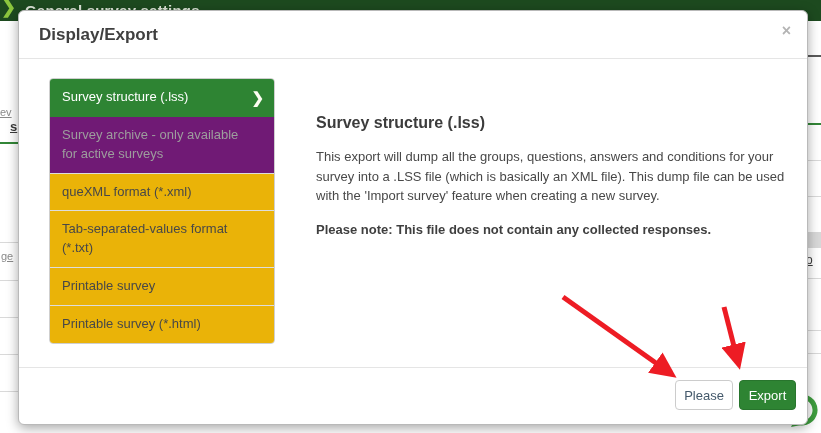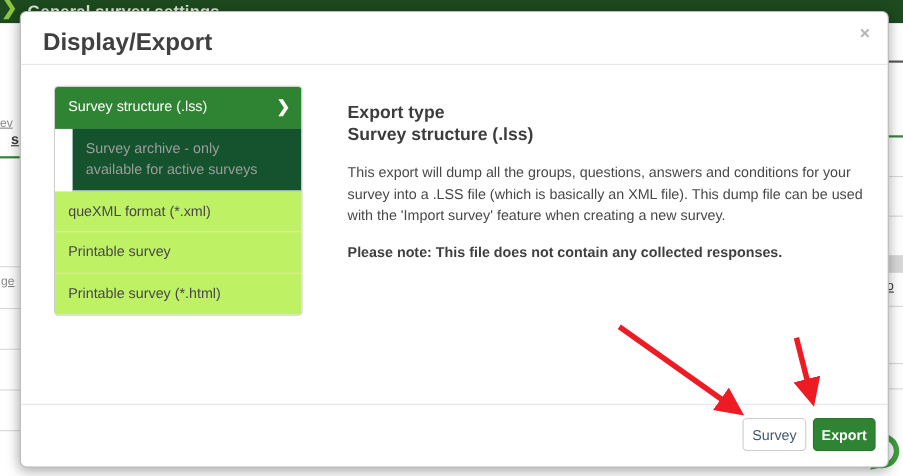--- a/index.html
+++ b/index.html
@@ -20,54 +20,54 @@
   .hline.green{height:2px;background:#328637;}
   .gray-block{position:absolute;background:#d8d8d8;}
   .bg-refresh{position:absolute;right:2px;bottom:2px;}
   
   .modal{
     position:absolute;left:18px;top:10px;width:790px;height:415px;z-index:10;
     background:#fff;border:1px solid #b9b9b9;border-radius:6px;
     box-shadow:0 3px 12px rgba(0,0,0,.35);box-sizing:border-box;
   }
   .modal-header{position:relative;height:47px;border-bottom:1px solid #e5e5e5;}
-  .modal-title{position:absolute;left:20px;top:14px;font-size:22px;font-weight:bold;color:#404040;}
+  .modal-title{position:absolute;left:20px;top:14px;font-size:17px;font-weight:bold;color:#404040;}
   .modal-x{position:absolute;right:16px;top:12px;color:#b4b4b4;font-size:16px;font-weight:bold;cursor:pointer;line-height:1;}
   
   .export-list{
     position:absolute;left:30px;top:67px;width:224px;
     border:1px solid #cfcfcf;border-radius:4px;background:#fff;overflow:hidden;
   }
   .export-item{
     position:relative;padding:9px 28px 9px 12px;font-size:13px;color:#484848;
-    border-bottom:1px solid #ddd;line-height:1.45;cursor:pointer;background:#bef264;
+    border-bottom:1px solid #ddd;line-height:1.45;cursor:pointer;background:#eab308;
   }
   .export-item:last-child{border-bottom:none;}
   .export-item.selected{background:#2e8433;color:#fff;border-bottom-color:#2e8433;}
   .export-item.selected .sel-chev{
     position:absolute;right:10px;top:8px;color:#fdfdf2;font-size:15px;font-weight:bold;
   }
-  .export-item.disabled{background:#14532d;color:#9d9d9d;cursor:default;margin-left:16px;}
+  .export-item.disabled{background:#701a75;color:#9d9d9d;cursor:default;}
   
   .content{position:absolute;left:297px;top:82px;width:484px;color:#484848;}
   .content h3{margin:0;font-size:16px;line-height:20px;color:#3c3c3c;font-weight:bold;}
   .content p{margin:14px 0 0 0;font-size:13px;line-height:1.5;}
   .content p.note{font-weight:bold;color:#3f3f3f;}
   
   .modal-footer{
     position:absolute;left:0;right:0;bottom:0;height:57px;
     border-top:1px solid #e5e5e5;box-sizing:border-box;
   }
   .btn{
     position:absolute;bottom:14px;height:30px;border-radius:4px;font-size:13px;
     font-family:"Liberation Sans",sans-serif;cursor:pointer;box-sizing:border-box;
     display:flex;align-items:center;justify-content:center;
   }
   .btn-close{right:74px;width:58px;background:#fff;border:1px solid #ccc;color:#44596b;}
-  .btn-export{right:11px;width:57px;background:#2e8433;border:1px solid #28752d;color:#fff;font-weight:bold;}
+  .btn-export{right:11px;width:57px;background:#2e8433;border:1px solid #28752d;color:#fff;}
   
   .arrows{position:absolute;inset:0;z-index:20;pointer-events:none;}
 </style>
 </head>
 <body>
 
 <div class="canvas">
 
   <div class="bg-layer">
     <div class="bg-topbar">
@@ -111,38 +111,41 @@
         <span>Survey structure (.lss)</span>
         <span class="sel-chev">❯</span>
       </div>
       <div class="export-item disabled">
         <span>Survey archive - only available for active surveys</span>
       </div>
       <div class="export-item">
         <span>queXML format (*.xml)</span>
       </div>
       <div class="export-item">
+        <span>Tab-separated-values format (*.txt)</span>
+      </div>
+      <div class="export-item">
         <span>Printable survey</span>
       </div>
       <div class="export-item">
         <span>Printable survey (*.html)</span>
       </div>
     </div>
 
     <div class="content">
       <h3>
-        <span>Export type</span><br>
+        <br>
         <span>Survey structure (.lss)</span>
       </h3>
       <p>This export will dump all the groups, questions, answers and conditions for your survey into a .LSS file (which is basically an XML file). This dump file can be used with the 'Import survey' feature when creating a new survey.</p>
       <p class="note">Please note: This file does not contain any collected responses.</p>
     </div>
 
     <div class="modal-footer">
-      <button class="btn btn-close">Survey</button>
+      <button class="btn btn-close">Please</button>
       <button class="btn btn-export">Export</button>
     </div>
   </div>
 
   <svg class="arrows" width="821" height="433" viewBox="0 0 821 433">
     <defs>
       <marker id="ah" markerWidth="5.2" markerHeight="5" refX="3.6" refY="2.5" orient="auto">
         <polygon points="0 0, 5.2 2.5, 0 5" fill="#ed1c24"></polygon>
       </marker>
     </defs>

